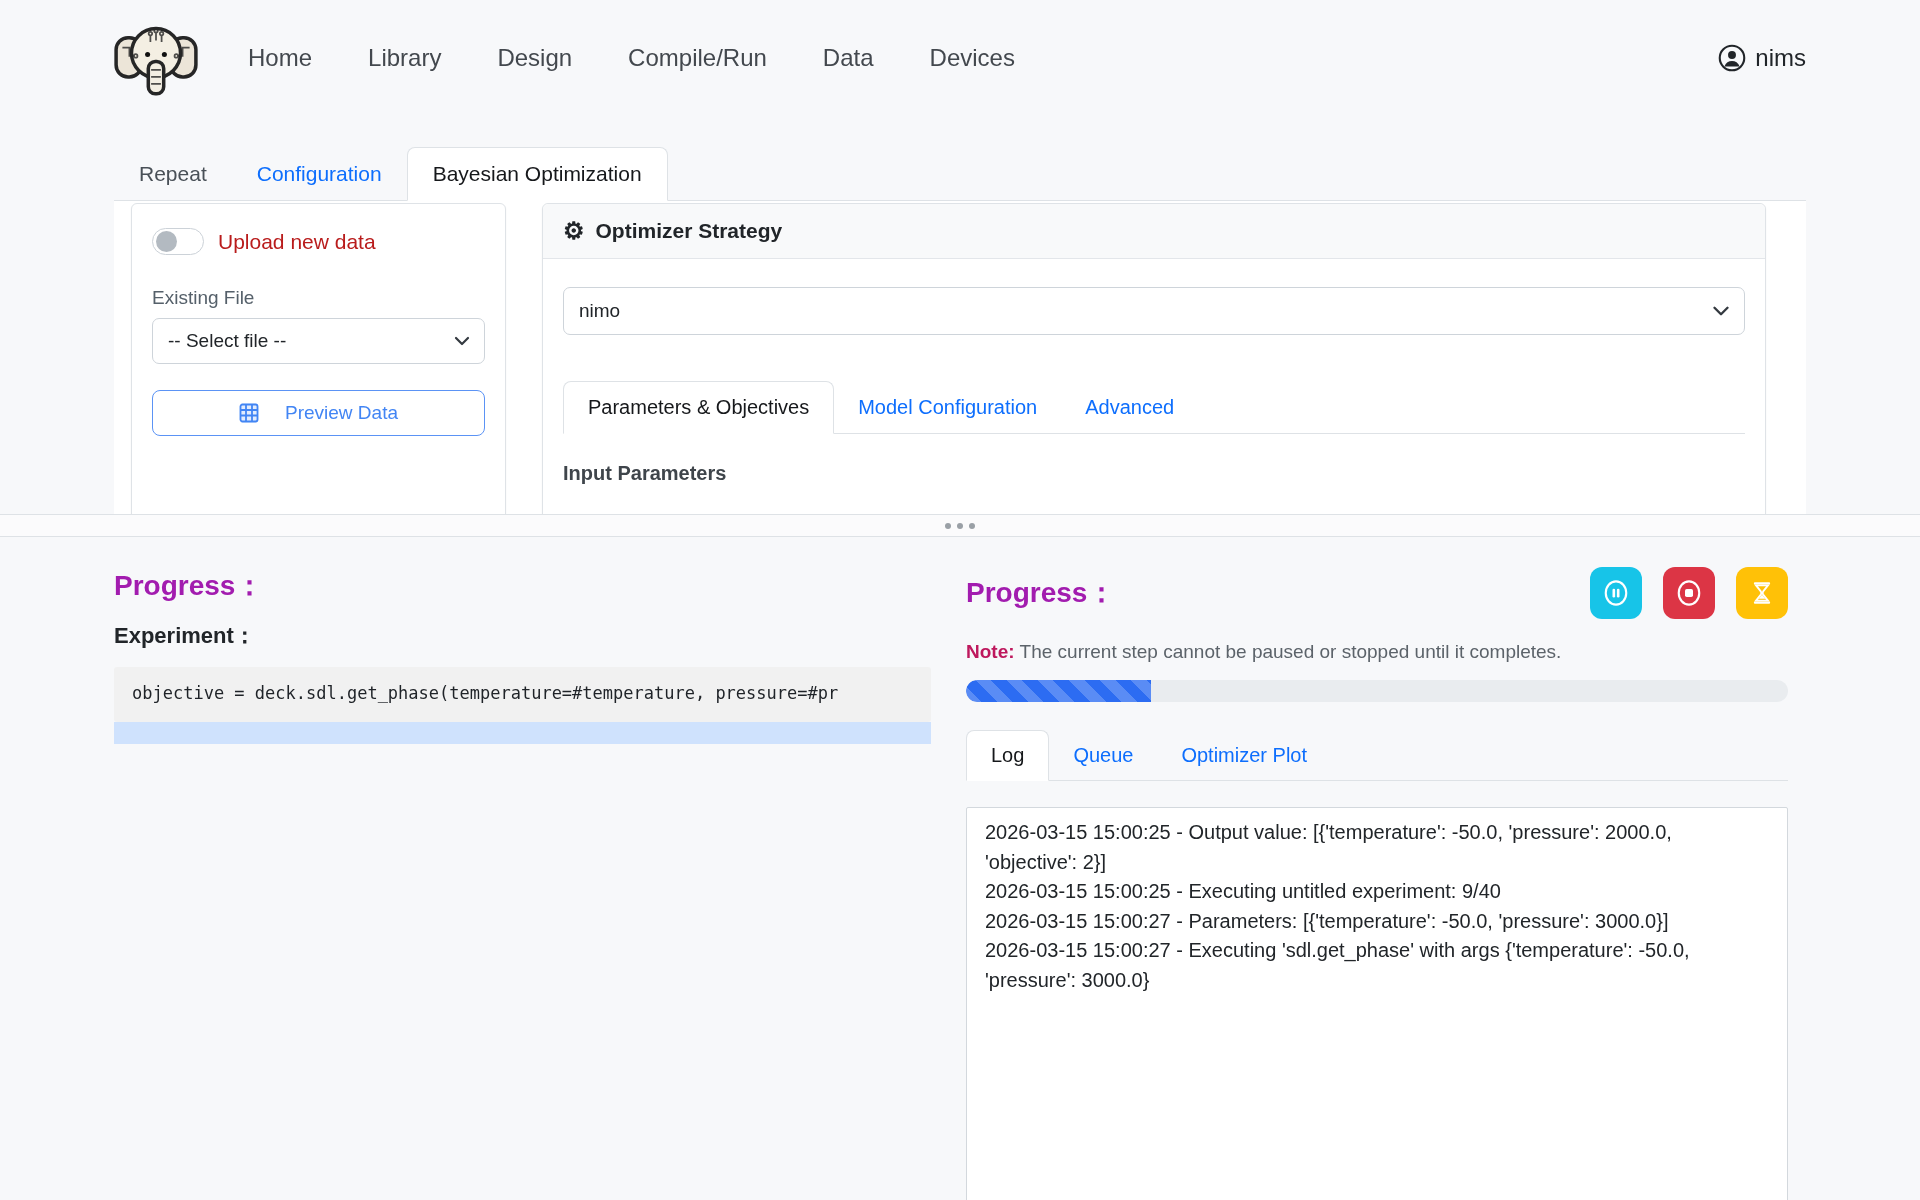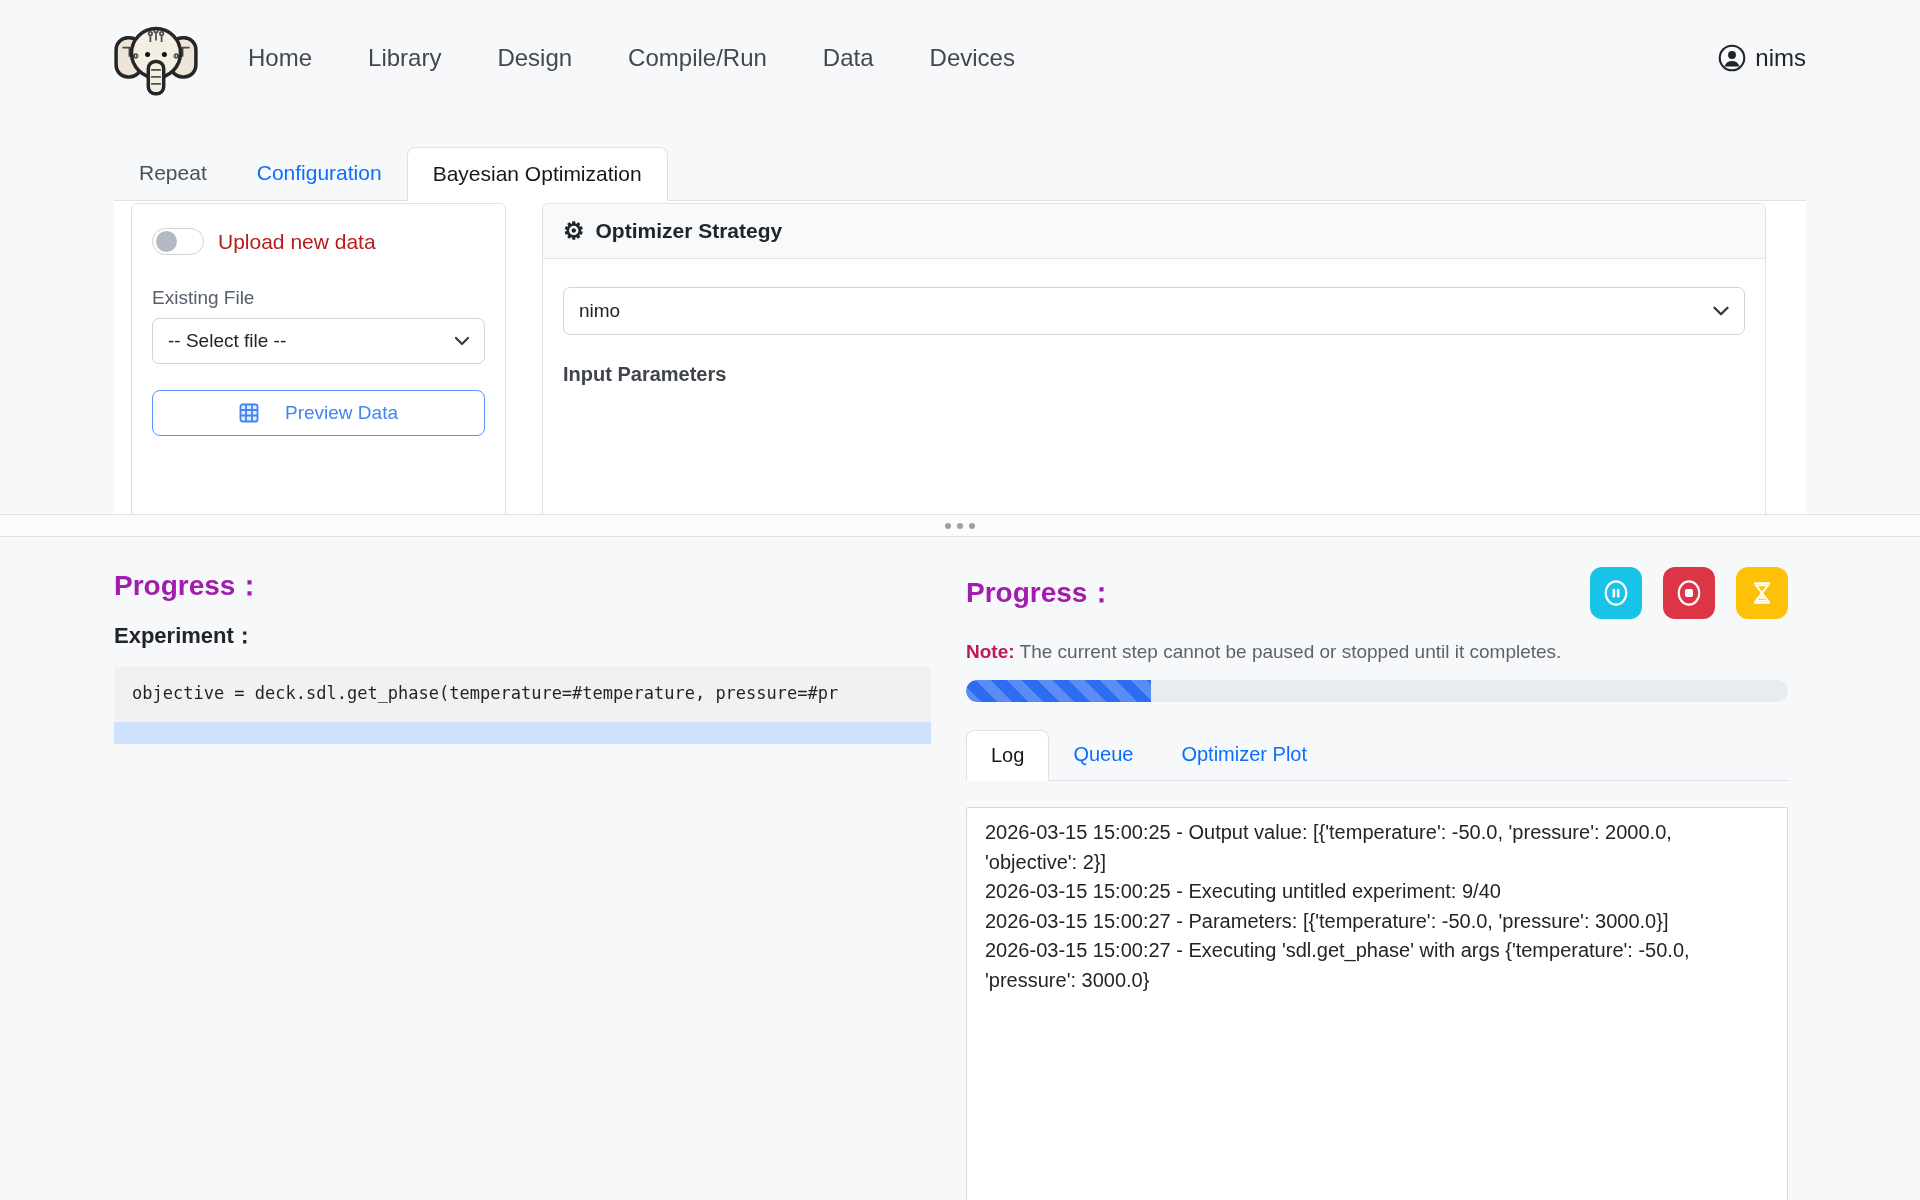--- a/index.html
+++ b/index.html
@@ -14,21 +14,21 @@
   .nav-links { display:flex; gap:56px; margin-left:50px; }
   .nav-link { font-size:24px; color:#43484e; cursor:pointer; }
   .nav-user { margin-left:auto; display:flex; align-items:center; gap:9px; font-size:24px; color:#212529; cursor:pointer; }
   
   .container { padding:0 114px; }
   .alert {
     margin-top:34px; background:#fdf3cd; border:1px solid #ffe8a8; color:#664d03;
     border-radius:8px; padding:26px 24px; font-size:21px; height:82px;
   }
   
-  .tabs-row { margin-top:31px; display:flex; align-items:flex-start; border-bottom:1px solid #dee2e6; }
+  .tabs-row { margin-top:31px; display:flex; align-items:center; border-bottom:1px solid #dee2e6; }
   .tab { padding:14px 25px; font-size:21px; cursor:pointer; white-space:nowrap; }
   .tab-plain { color:#495057; }
   .tab-link  { color:#0d6efd; }
   .tab-active {
     background:#fff; color:#16181b; border:1px solid #dee2e6; border-bottom:1px solid #fff;
     margin-bottom:-1px; border-radius:8px 8px 0 0;
   }
   
   .pane { background:#fff; height:313px; overflow:hidden; display:flex; align-items:flex-start;
           padding:2px 40px 0 17px; gap:36px; }
@@ -198,20 +198,25 @@
       </div>
       <div class="card-body">
         <div class="select opt-select">
           <span>nimo</span>
           <span class="chev">
             <svg width="18" height="13" viewBox="0 0 16 12" fill="none" stroke="#343a40" stroke-width="2.2" stroke-linecap="round" stroke-linejoin="round">
               <polyline points="2,3 8,9 14,3"></polyline>
             </svg>
           </span>
         </div>
+        <div class="tabs-row inner-tabs">
+          <span class="tab tab-active">Parameters &amp; Objectives</span>
+          <span class="tab tab-link">Model Configuration</span>
+          <span class="tab tab-link">Advanced</span>
+        </div>
         <div class="section-heading">Input Parameters</div>
       </div>
     </div>
   </div>
 </div>
 
 <div class="resizer">
   <i></i>
     <i></i>
     <i></i>

